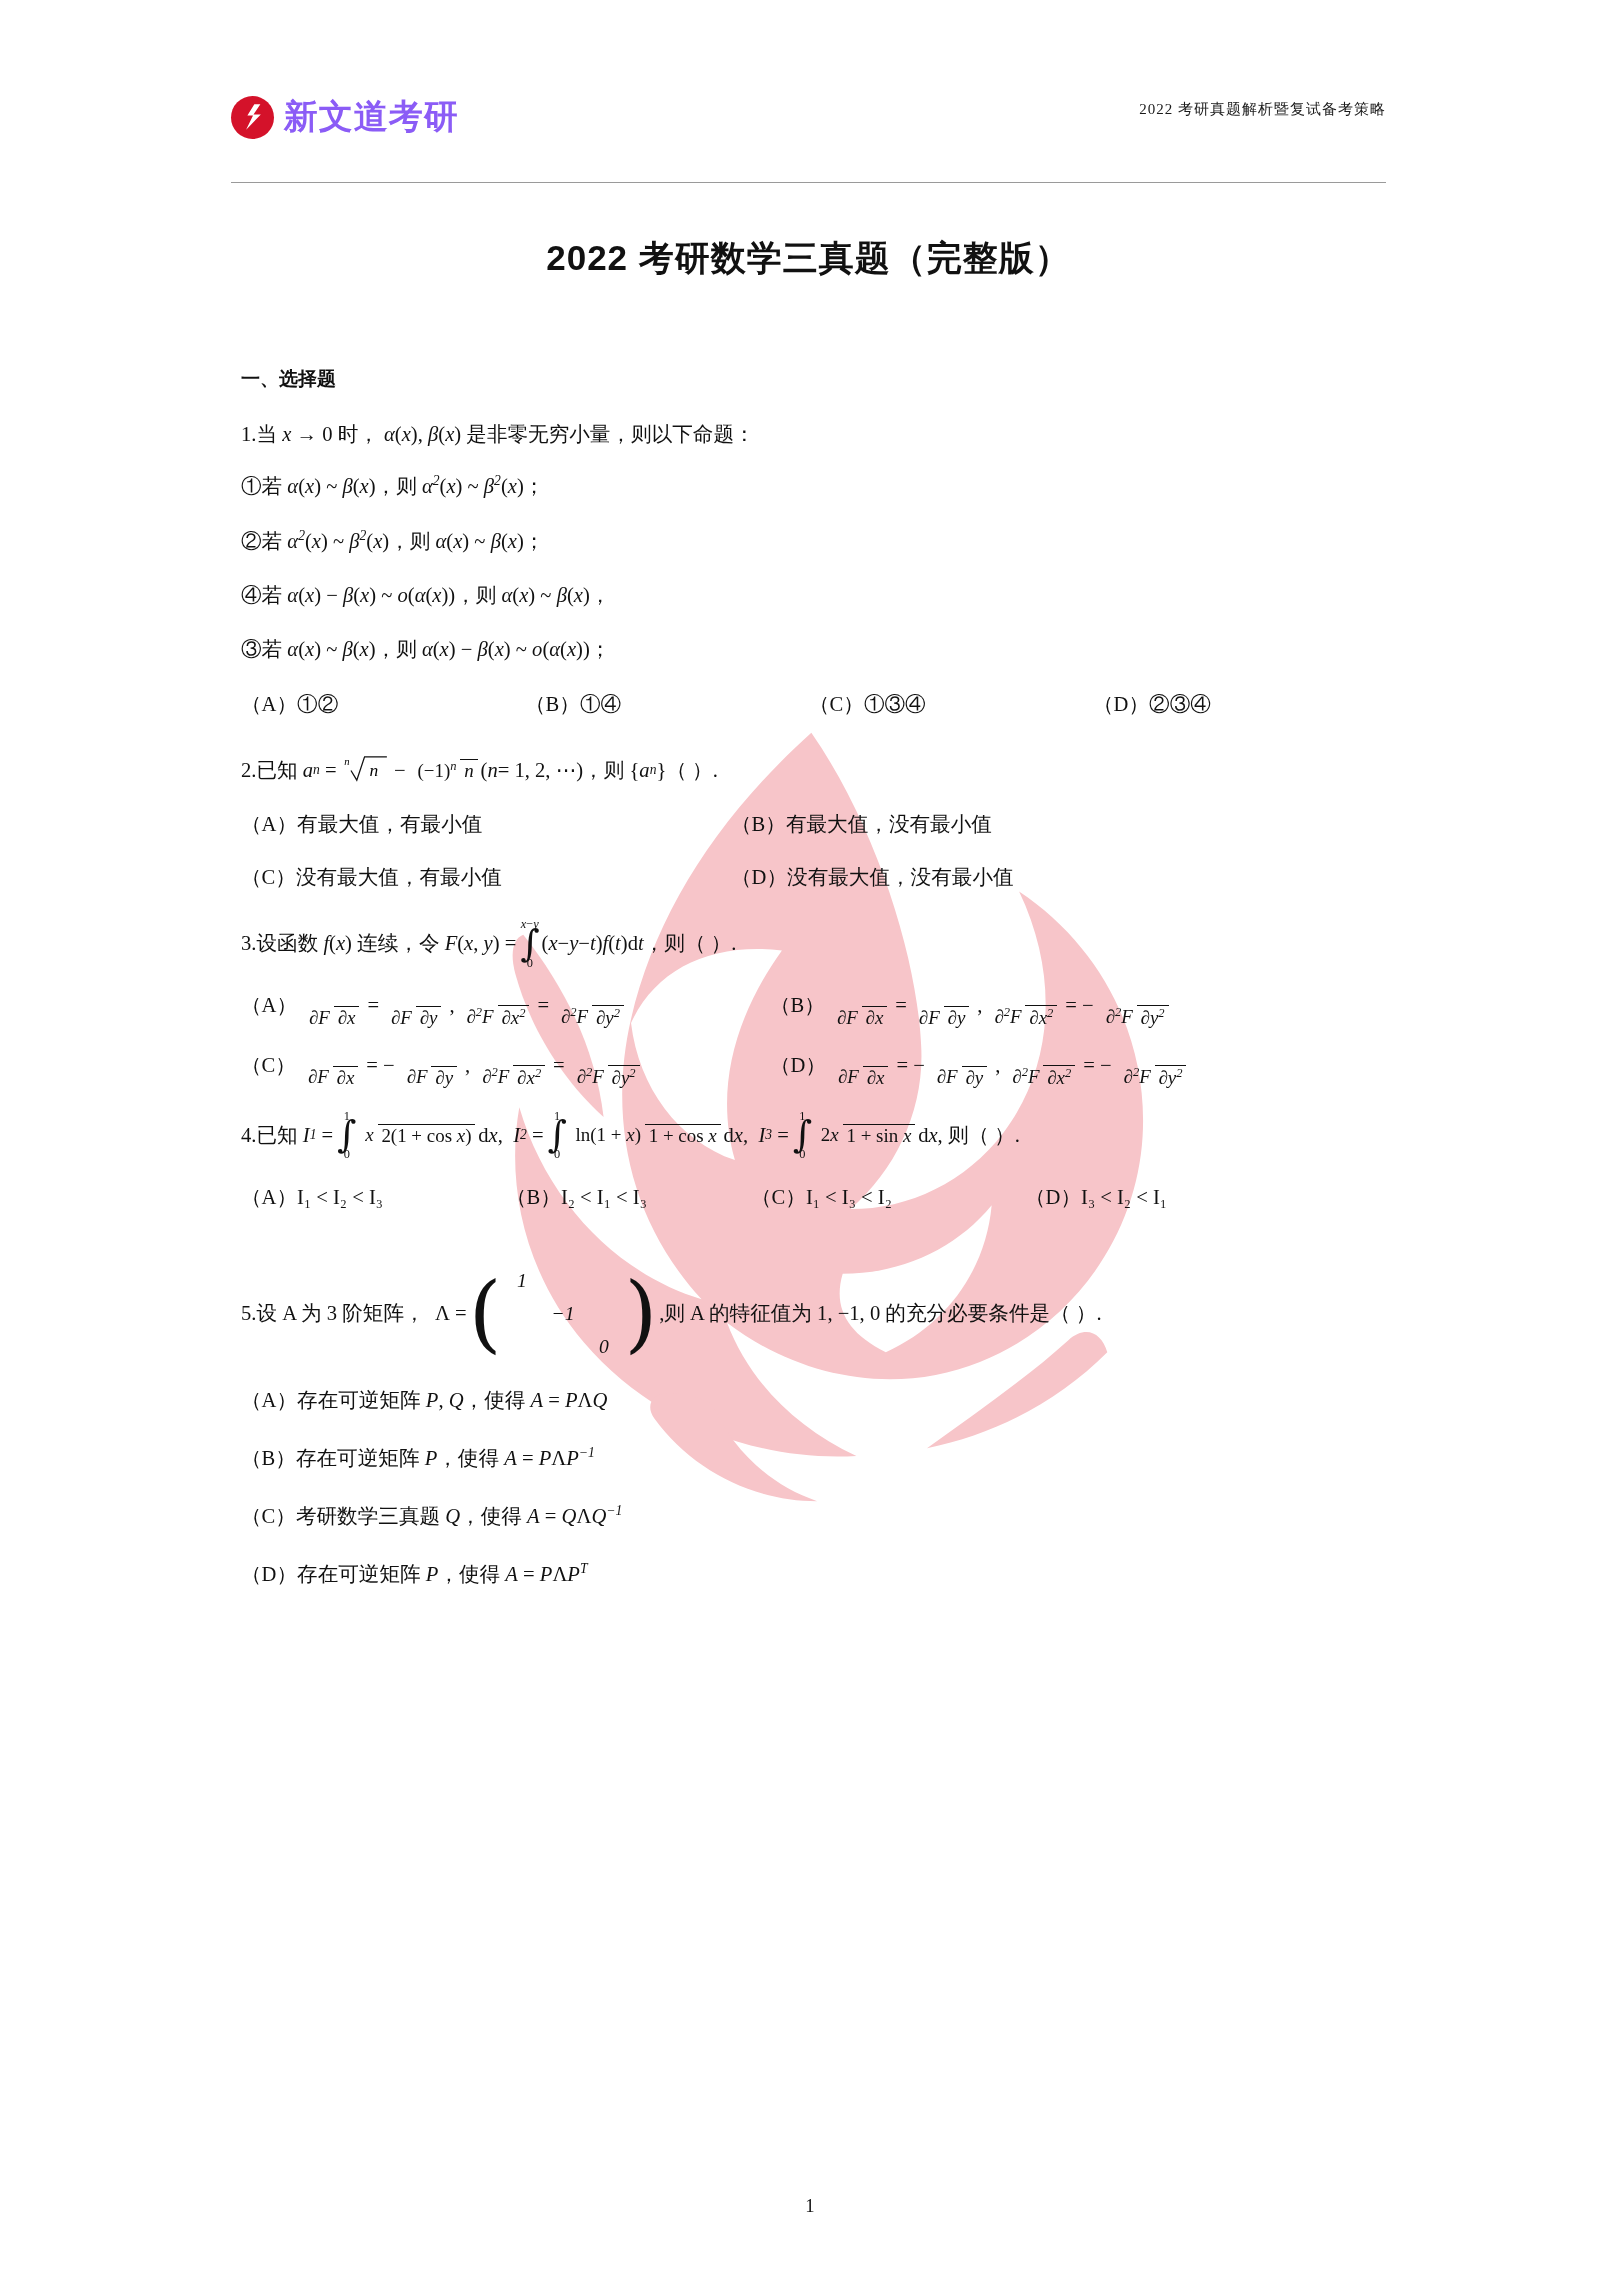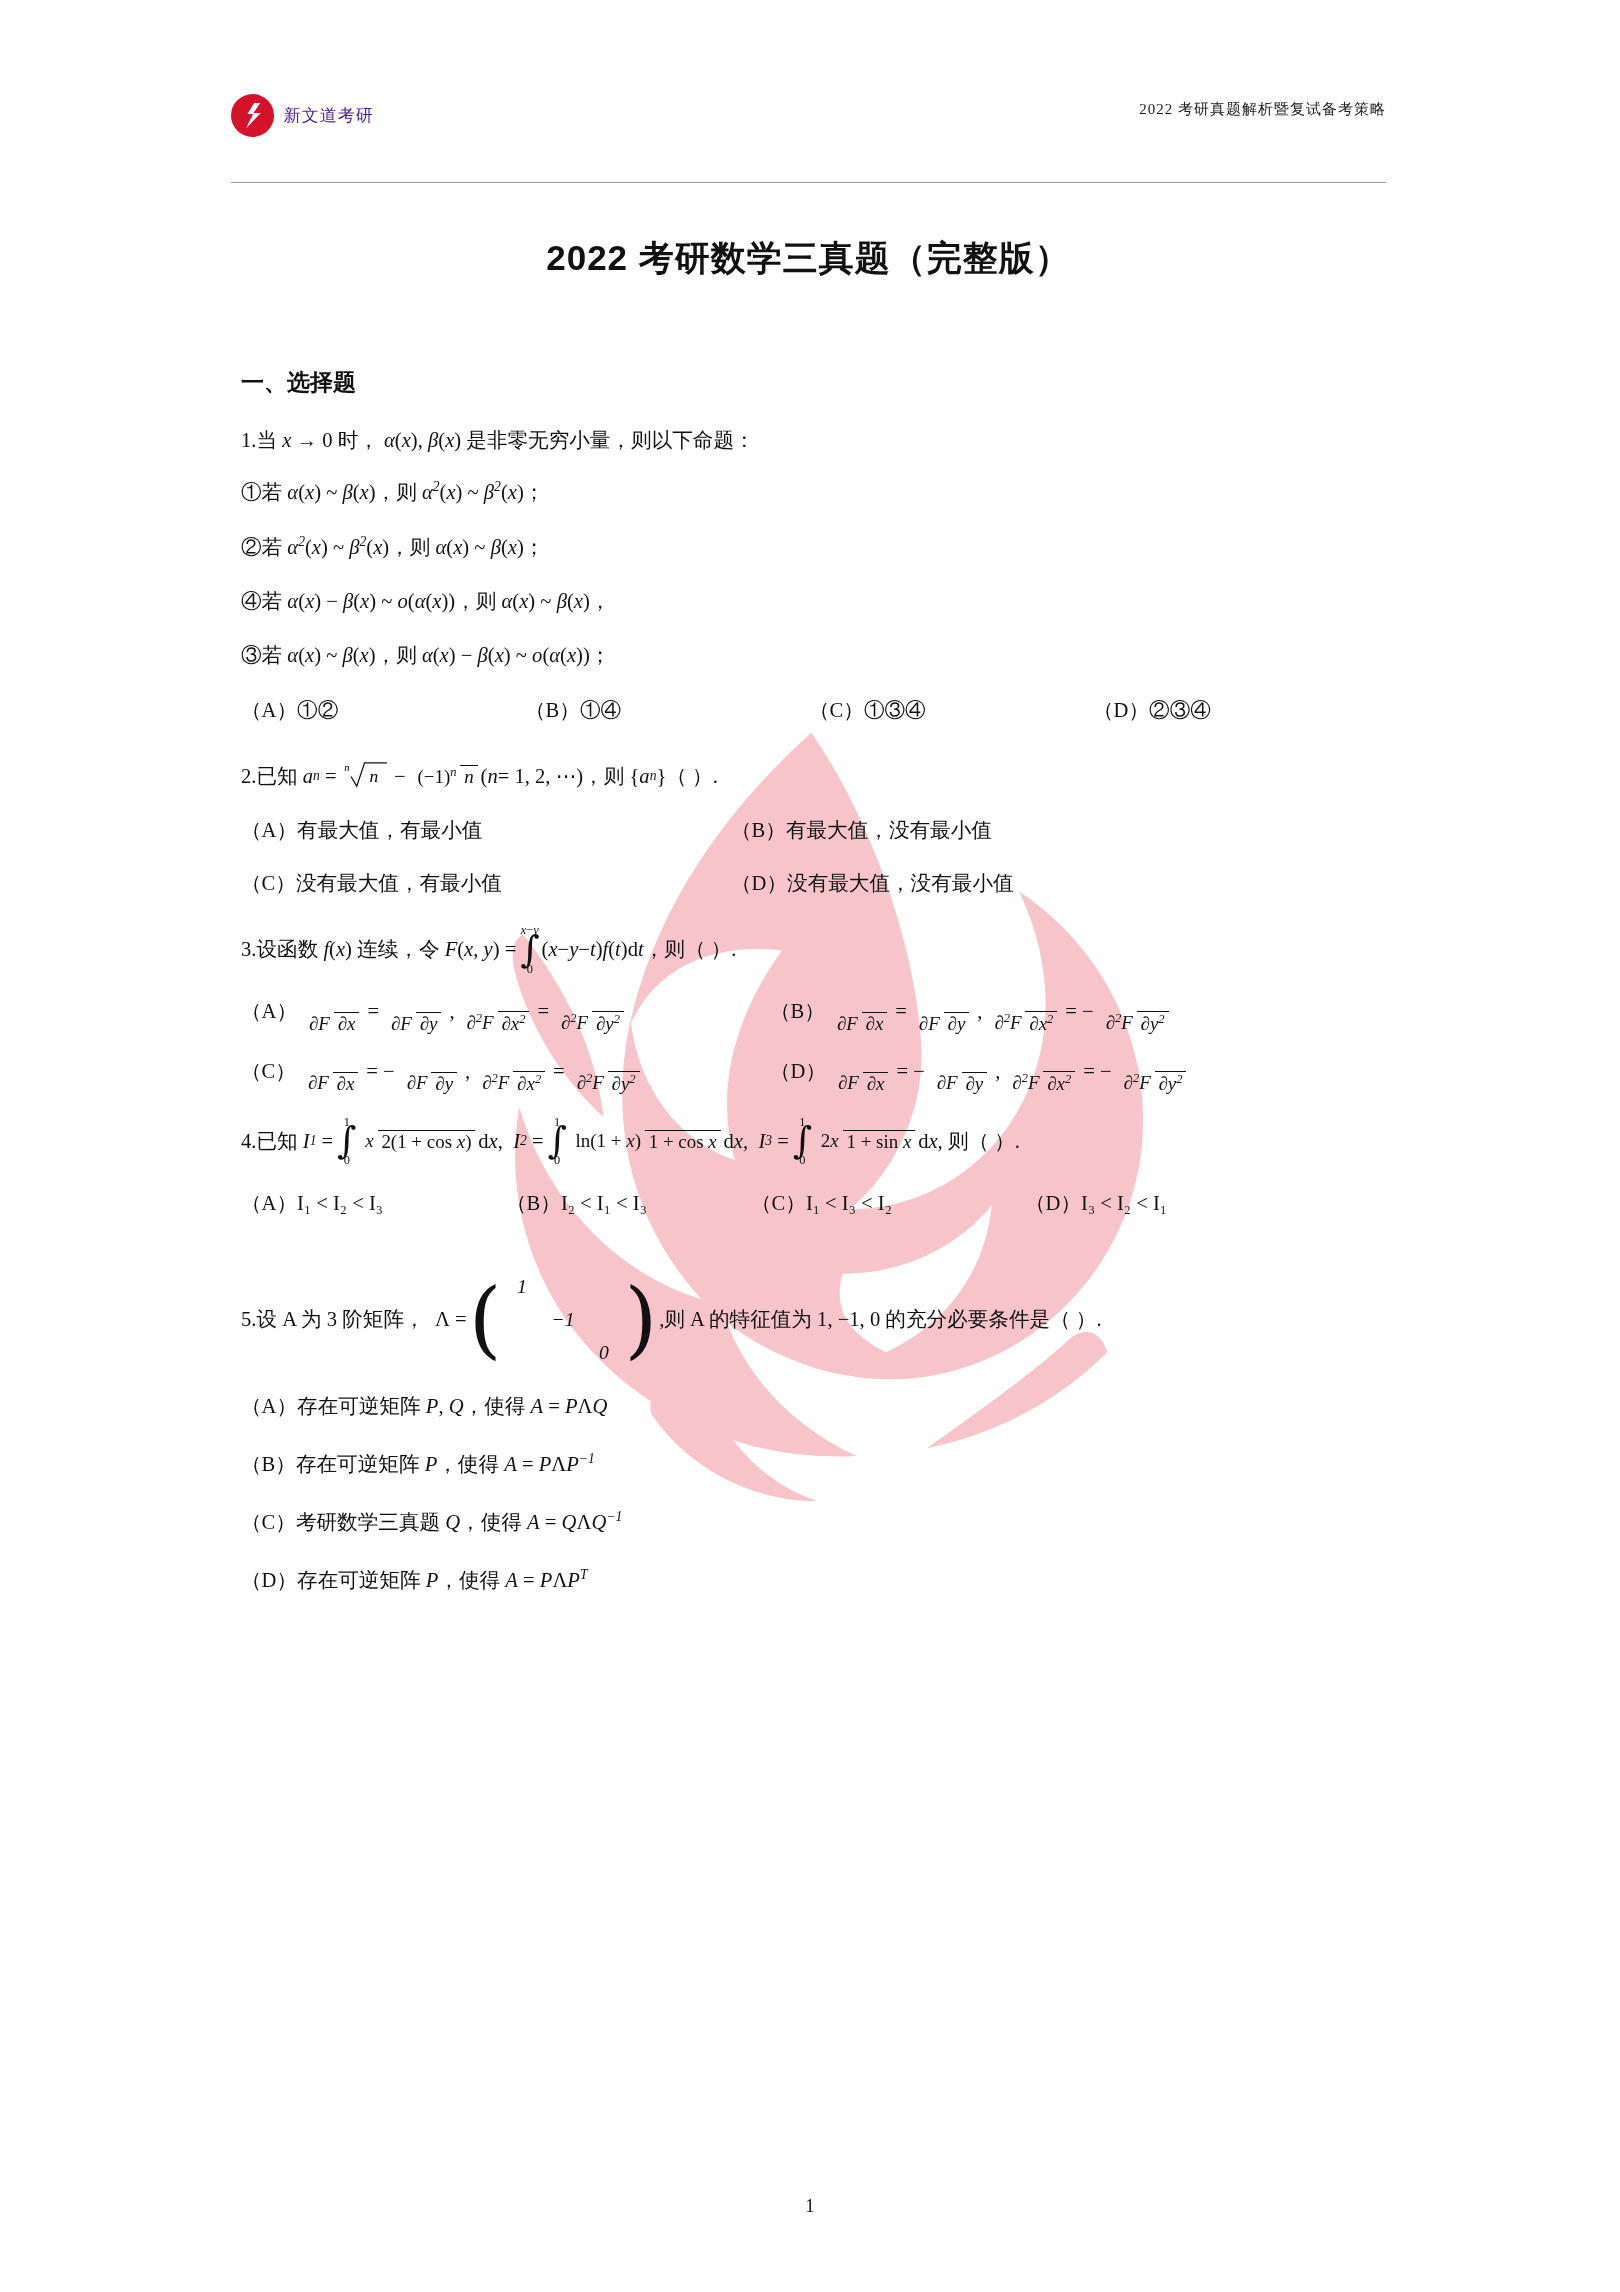--- a/index.html
+++ b/index.html
@@ -43,24 +43,24 @@
   }
   .logo-mark:after{
     content:"";
     position:absolute; left:10.8px; top:8.8px;
     width:21.6px; height:25.5px;
     background:#ffffff;
     clip-path:polygon(58% 0%, 26% 44%, 52% 44%, 20% 100%, 88% 40%, 54% 40%, 86% 0%);
   }
   .logo-text {
     font-family:"Liberation Sans", sans-serif;
-    font-weight:normal;
-    font-size:17px;
+    font-weight:bold;
+    font-size:34px;
     letter-spacing:1px;
-    color:#4c1d95;
+    color:#8b5cf6;
   }
   .header-right {
     position:absolute; right:0; top:6px;
     font-size:15px;
     letter-spacing:1px;
     color:#1a1a1a;
   }
   .header-rule {
     position:absolute;
     left:231px; top:182px; width:1155px;
@@ -82,21 +82,21 @@
   .content {
     position:absolute;
     left:241px; top:353px; width:1147px;
     z-index:2;
     font-size:20.6px;
     line-height:1.5;
   }
   .section-head {
     font-family:"Liberation Sans", sans-serif;
     font-weight:bold;
-    font-size:23px;
+    font-size:19px;
     margin:11.8px 0 25.5px 0;
   }
   .q { margin:0 0 21.6px 0; }
   .line { margin:0 0 23.5px 0; }
   .opts {
     display:flex;
     margin:0 0 21.6px 0;
   }
   .opts > span { white-space:nowrap; }
   .mi { font-family:"Liberation Serif", serif; font-style:italic; }

